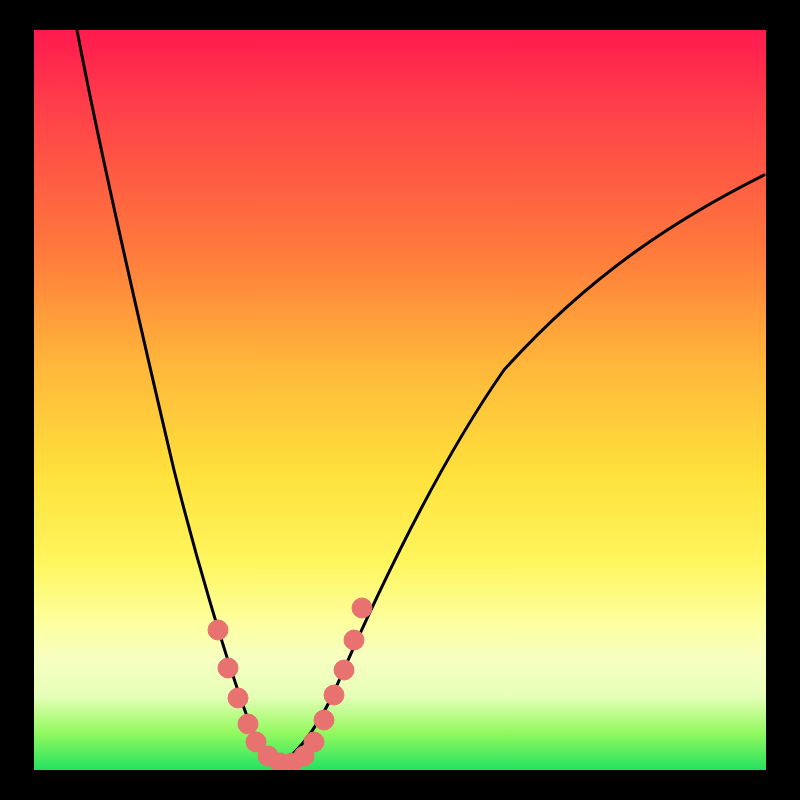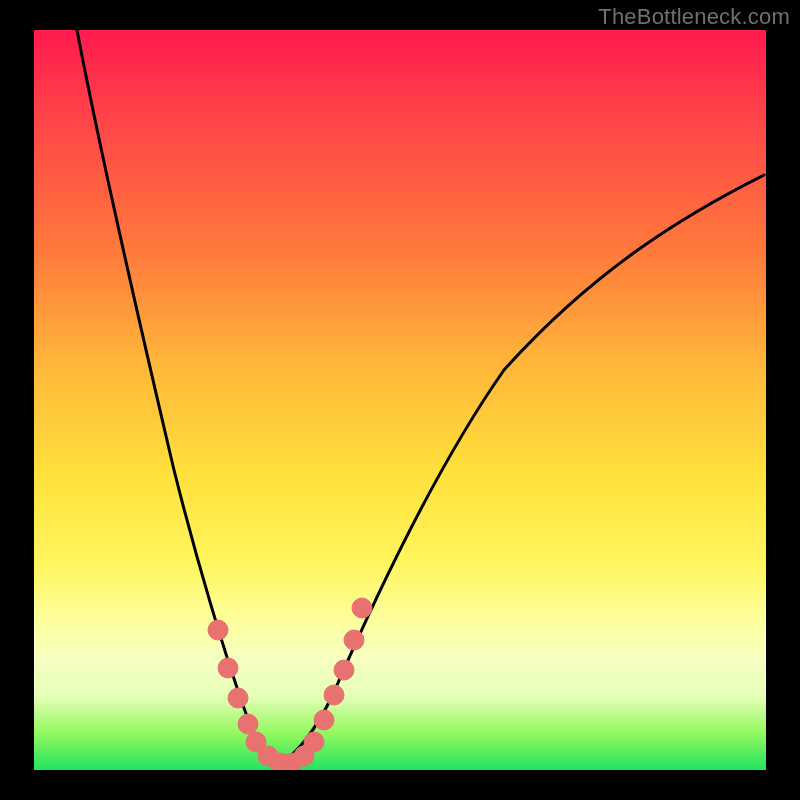--- a/index.html
+++ b/index.html
@@ -97,14 +97,13 @@
         <circle class="dot" cx="270" cy="726" r="10"></circle>
         <circle class="dot" cx="280" cy="712" r="10"></circle>
         <circle class="dot" cx="290" cy="690" r="10"></circle>
         <circle class="dot" cx="300" cy="665" r="10"></circle>
         <circle class="dot" cx="310" cy="640" r="10"></circle>
         <circle class="dot" cx="320" cy="610" r="10"></circle>
         <circle class="dot" cx="328" cy="578" r="10"></circle>
       </g>
     </svg>
   </div>
-  <div class="watermark">TheBottleneck.com</div>
 </div>
 
 </body></html>

